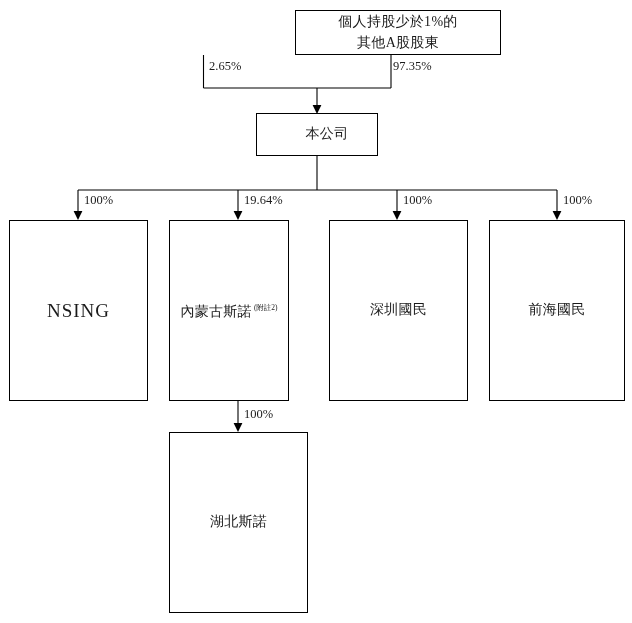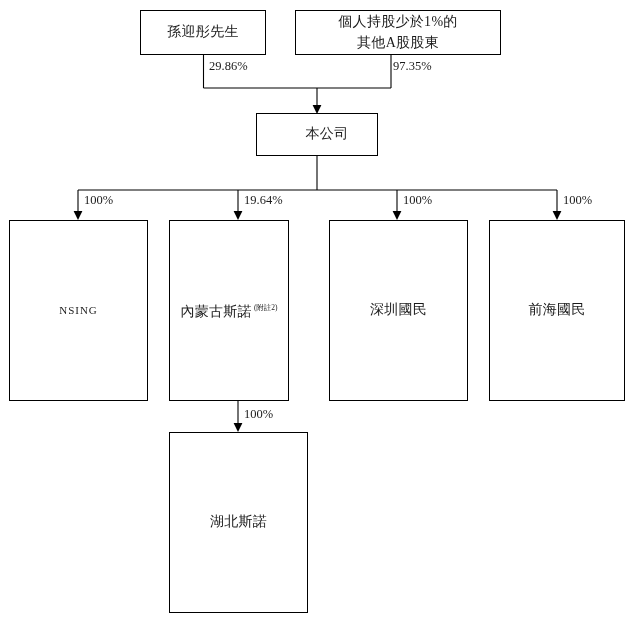--- a/index.html
+++ b/index.html
@@ -32,21 +32,21 @@
     text-align: center;
     line-height: 1.45;
   }
   .node-label {
     display: block;
     font-size: 14px;
     letter-spacing: 0.3px;
     white-space: pre-line;
   }
   .node-label.latin {
-    font-size: 11px;
+    font-size: 19px;
     letter-spacing: 1px;
   }
   .node-sup {
     font-size: 7.5px;
     vertical-align: super;
     letter-spacing: 0;
     margin-left: 2px;
   }
   .edge-label {
     position: absolute;
@@ -101,23 +101,20 @@
     <line x1="397" y1="190" x2="397" y2="214"></line>
     <polygon points="397,220 392.6,211 401.4,211"></polygon>
 
     <line x1="557" y1="190" x2="557" y2="214"></line>
     <polygon points="557,220 552.6,211 561.4,211"></polygon>
 
     <line x1="238" y1="401" x2="238" y2="426"></line>
     <polygon points="238,432 233.6,423 242.4,423"></polygon>
   </svg>
 
-  <div class="node-box" style="left:140px; top:10px; width:126px; height:45px;">
-    <span class="node-label">孫迎彤先生</span>
-  </div>
 
   <div class="node-box" style="left:288px; top:10px; width:206px; height:45px;margin-left:7px;">
     <span class="node-label">個人持股少於1%的
 其他A股股東</span>
   </div>
 
   <div class="node-box" style="left:256px; top:113px; width:122px; height:43px;padding-left:20px;">
     <span class="node-label">本公司</span>
   </div>
 
@@ -136,21 +133,21 @@
   </div>
 
   <div class="node-box" style="left:489px; top:220px; width:136px; height:181px;text-align:right;">
     <span class="node-label">前海國民</span>
   </div>
 
   <div class="node-box" style="left:169px; top:432px; width:139px; height:181px;">
     <span class="node-label">湖北斯諾</span>
   </div>
 
-  <span class="edge-label" style="left:209px; top:60px;">29.86%</span>
+  <span class="edge-label" style="left:209px; top:60px;">2.65%</span>
   <span class="edge-label" style="left:393px; top:60px;">97.35%</span>
   <span class="edge-label" style="left:84px; top:194px;">100%</span>
   <span class="edge-label" style="left:244px; top:194px;">19.64%</span>
   <span class="edge-label" style="left:403px; top:194px;">100%</span>
   <span class="edge-label" style="left:563px; top:194px;">100%</span>
   <span class="edge-label" style="left:244px; top:408px;">100%</span>
 
 </div>
 
 </body></html>

